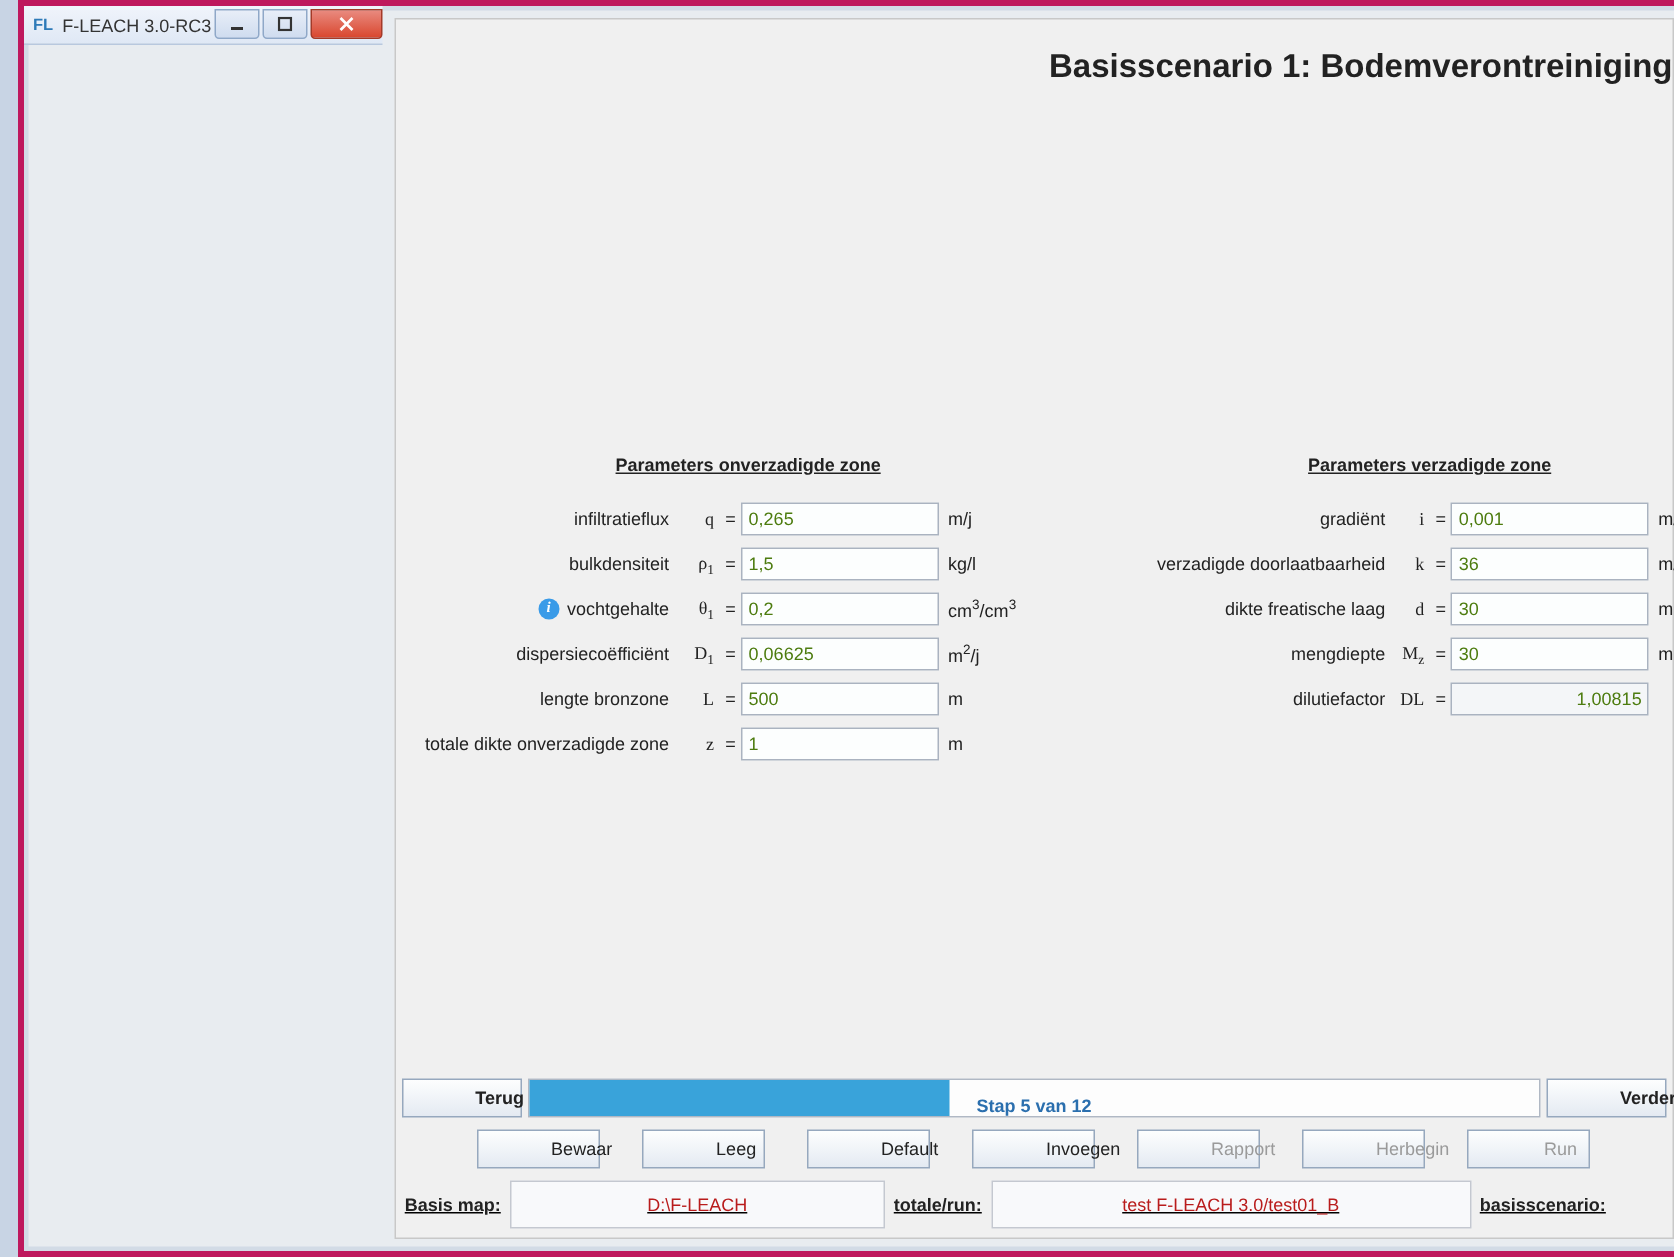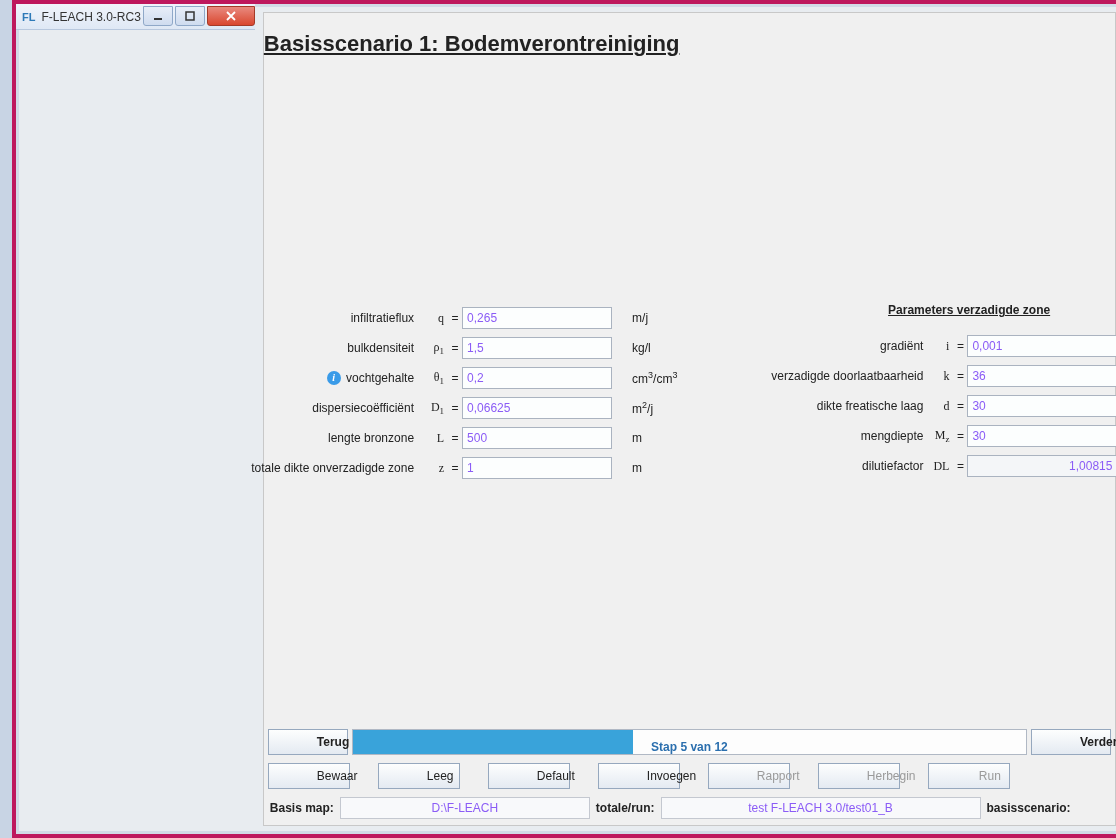--- a/index.html
+++ b/index.html
@@ -70,26 +70,25 @@
   .content {
     flex: 1;
     margin: 8px;
     background: #f0f0f0;
     border: 1px solid #c8c8c8;
     display: flex;
     flex-direction: column;
     position: relative;
   }
   .page-title {
-    text-align: left;
+    text-align: right;
     font-size: 22px;
     font-weight: bold;
     color: #222;
     margin: 18px 0 0 0;
-    text-decoration: underline;
   }
   .param-area {
     position: absolute;
     top: 290px;
     left: 0;
     right: 0;
     display: flex;
     justify-content: center;
     gap: 60px;
   }
@@ -140,31 +139,31 @@
     width: 30px;
     text-align: right;
     padding-right: 4px;
     font-family: Georgia, 'Times New Roman', serif;
     font-style: normal;
     white-space:nowrap;
   }
   .sym sub { font-size: 9px; }
   .eq { width: 14px; text-align:center; }
   input.val {
-    width: 150px;
+    width: 132px;
     height: 22px;
     border: 1px solid #aab3c0;
     background: #fcfefe;
     font-size: 12px;
     padding: 0 4px;
-    color:#8b5cf6;
+    color:#4d7c0f;
   }
   input.val.ro { background:#f4f6f8;text-align:right; }
   .unit {
-    padding-left: 20px;
+    padding-left: 6px;
     white-space: nowrap;
   }
   .unit sup, .unit sub { font-size:9px; }
   .ngi-btn {
     width: 148px;
     height: 24px;
     margin: 4px 0 8px 0;
     background: linear-gradient(#fdfefe,#e4eaf2);
     border: 1px solid #96a8be;
     font-size: 12px;
@@ -212,42 +211,43 @@
     background: #39a3da;
   }
   .progress-text {
     position: relative;
     color: #2b6fae;
     font-weight: bold;
     font-size:12px;
   }
   .action-row {
     display:flex;
-    justify-content:flex-start;
+    justify-content:center;
     gap: 28px;
     padding: 4px;
   }
   .action-row .btn { width: 82px; }
   .status-row {
     display:flex;
     align-items:center;
     padding: 4px 6px 6px 6px;
     font-size:12px;
     gap: 6px;
+    text-decoration: underline;
   }
   .status-row .slabel { font-weight:bold; color:#222; }
   .status-row .sval {
     border:1px solid #c4c8d0;
     background:#f8f9fb;
-    height:22px;
+    height:32px;
     display:flex;
     align-items:center;
     justify-content:center;
     padding: 0 6px;
-    color:#8b5cf6;
+    color:#b91c1c;
   }
   .sv1 { width: 250px; }
   .sv2 { width: 320px; }
   .sv3 { width: 270px; }
 </style>
 </head>
 <body>
 
 <div class="window">
   <div class="titlebar">
@@ -271,20 +271,21 @@
       </div>
     </div>
   </div>
 
   <div class="content">
     <div class="page-title">Basisscenario 1: Bodemverontreiniging</div>
 
     <div class="param-area">
 
       <div class="col col-left">
+        <div class="col-header">Parameters onverzadigde zone</div>
 
         <div class="row">
           <span class="label">infiltratieflux</span>
           <span class="sym"><span>q</span></span>
           <span class="eq">=</span>
           <input class="val" value="0,265" style="">
           <span class="unit">m/j</span>
         </div>
 
         <div class="row">

